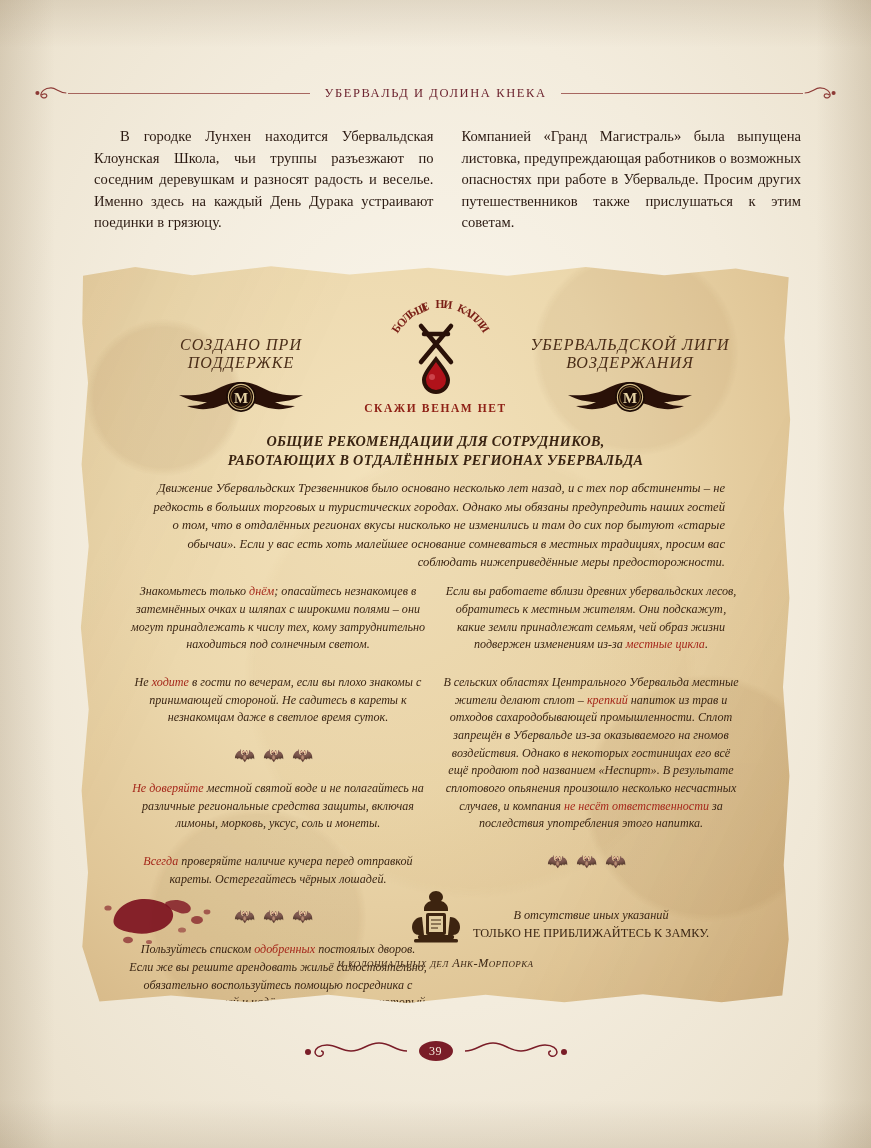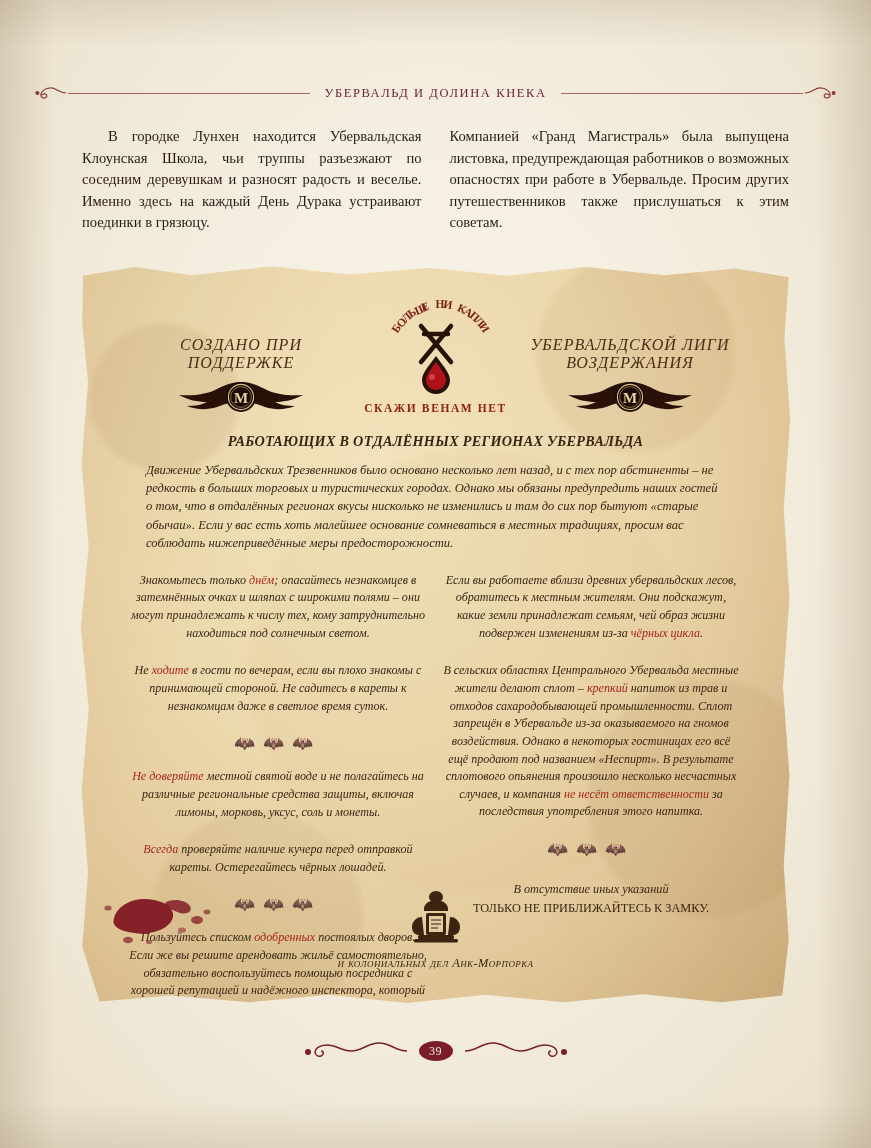--- a/index.html
+++ b/index.html
@@ -64,21 +64,21 @@
     height: 18px;
     flex: 0 0 auto;
     color: #8d3a36;
   }
   .swirl svg { display: block; }
 
   
   .columns {
     position: absolute;
     top: 126px;
-    left: 82px;
+    left: 94px;
     width: 707px;
     display: flex;
     gap: 28px;
   }
   .col {
     width: 340px;
     font-size: 14.6px;
     line-height: 1.48;
     text-align: justify;
     text-justify: inter-word;
@@ -196,26 +196,26 @@
     font-style: italic;
     color: #3a2412;
     line-height: 1.32;
     letter-spacing: .3px;
     margin: 0 18px 10px;
     text-transform: uppercase;
   }
 
   
   .lead {
-    text-align: left;
+    text-align: right;
     font-style: italic;
     font-size: 12.6px;
     line-height: 1.46;
     color: #3b2614;
-    margin: 0 24px 19px;
+    margin: 0 24px 12px;
   }
 
   
   .flyer-cols {
     display: flex;
     gap: 13px;
     padding: 0 6px;
   }
   .fcol { width: 300px; }
   .blk {
@@ -233,21 +233,21 @@
     font-size: 17px;
     letter-spacing: 8px;
     margin: 4px 0 16px;
     line-height: 1;
   }
   .final {
     text-align: center;
     font-size: 12.3px;
     line-height: 1.5;
     color: #3b2614;
-    margin-top: 22px;
+    margin-top: 36px;
   }
   .final .it { font-style: italic; }
   .final .caps { font-style: normal; }
 
   
   .flyer-footer {
     position: absolute;
     left: 0;
     right: 0;
     bottom: 34px;
@@ -384,37 +384,38 @@
                 <path d="M45 34 C36 46 31 52 31 58 a14 14 0 0 0 28 0 c0-6-5-12-14-24z" fill="#2a1108"></path>
                 <path d="M45 40 C38.5 49 35 53.5 35 58 a10 10 0 0 0 20 0 c0-4.5-3.5-9-10-18z" fill="#b0121a"></path>
                 <circle cx="41" cy="55" r="3" fill="#e8737a" opacity=".5"></circle>
               </svg>
             </div>
             <div class="slogan">СКАЖИ ВЕНАМ НЕТ</div>
           </div>
         </div>
 
         <div class="headline">
+          <div>ОБЩИЕ РЕКОМЕНДАЦИИ ДЛЯ СОТРУДНИКОВ,</div>
           <div>РАБОТАЮЩИХ В ОТДАЛЁННЫХ РЕГИОНАХ УБЕРВАЛЬДА</div>
         </div>
 
         <p class="lead">Движение Убервальдских Трезвенников было основано несколько лет назад, и с тех пор абстиненты – не редкость в больших торговых и туристических городах. Однако мы обязаны предупредить наших гостей о том, что в отдалённых регионах вкусы нисколько не изменились и там до сих пор бытуют «старые обычаи». Если у вас есть хоть малейшее основание сомневаться в местных традициях, просим вас соблюдать нижеприведённые меры предосторожности.</p>
 
         <div class="flyer-cols">
           <div class="fcol" id="flyer-col-left">
               <p class="blk"><span>Знакомьтесь только </span><span class="red">днём</span><span>; опасайтесь незнакомцев в затемнённых очках и шляпах с широкими полями – они могут принадлежать к числу тех, кому затруднительно находиться под солнечным светом.</span></p>
               <p class="blk"><span>Не </span><span class="red">ходите</span><span> в гости по вечерам, если вы плохо знакомы с принимающей стороной. Не садитесь в кареты к незнакомцам даже в светлое время суток.</span></p>
               <div class="bat-row">🦇🦇🦇</div>
               <p class="blk"><span class="red">Не доверяйте</span><span> местной святой воде и не полагайтесь на различные региональные средства защиты, включая лимоны, морковь, уксус, соль и монеты.</span></p>
               <p class="blk"><span class="red">Всегда</span><span> проверяйте наличие кучера перед отправкой кареты. Остерегайтесь чёрных лошадей.</span></p>
               <div class="bat-row">🦇🦇🦇</div>
               <p class="blk"><span>Пользуйтесь списком </span><span class="red">одобренных</span><span> постоялых дворов. Если же вы решите арендовать жильё самостоятельно, обязательно воспользуйтесь помощью посредника с хорошей репутацией и надёжного инспектора, который тщательно осмотрит все подвалы и чердаки. </span><span class="red">Летучие мыши представляют угрозу для других видов</span><span>.</span></p>
             </div>
           <div class="fcol" id="flyer-col-right">
-              <p class="blk"><span>Если вы работаете вблизи древних убервальдских лесов, обратитесь к местным жителям. Они подскажут, какие земли принадлежат семьям, чей образ жизни подвержен изменениям из-за </span><span class="red">чёрных цикла</span><span>.</span></p>
+              <p class="blk"><span>Если вы работаете вблизи древних убервальдских лесов, обратитесь к местным жителям. Они подскажут, какие земли принадлежат семьям, чей образ жизни подвержен изменениям из-за </span><span class="red">местные цикла</span><span>.</span></p>
               <p class="blk"><span>В сельских областях Центрального Убервальда местные жители делают сплот – </span><span class="red">крепкий</span><span> напиток из трав и отходов сахародобывающей промышленности. Сплот запрещён в Убервальде из-за оказываемого на гномов воздействия. Однако в некоторых гостиницах его всё ещё продают под названием «Неспирт». В результате сплотового опьянения произошло несколько несчастных случаев, и компания </span><span class="red">не несёт ответственности</span><span> за последствия употребления этого напитка.</span></p>
               <div class="bat-row">🦇🦇🦇</div>
               <div class="final">
                 <div class="it">В отсутствие иных указаний</div>
                 <div class="caps">ТОЛЬКО НЕ ПРИБЛИЖАЙТЕСЬ К ЗАМКУ.</div>
               </div>
             </div>
         </div>
 
       </div>

